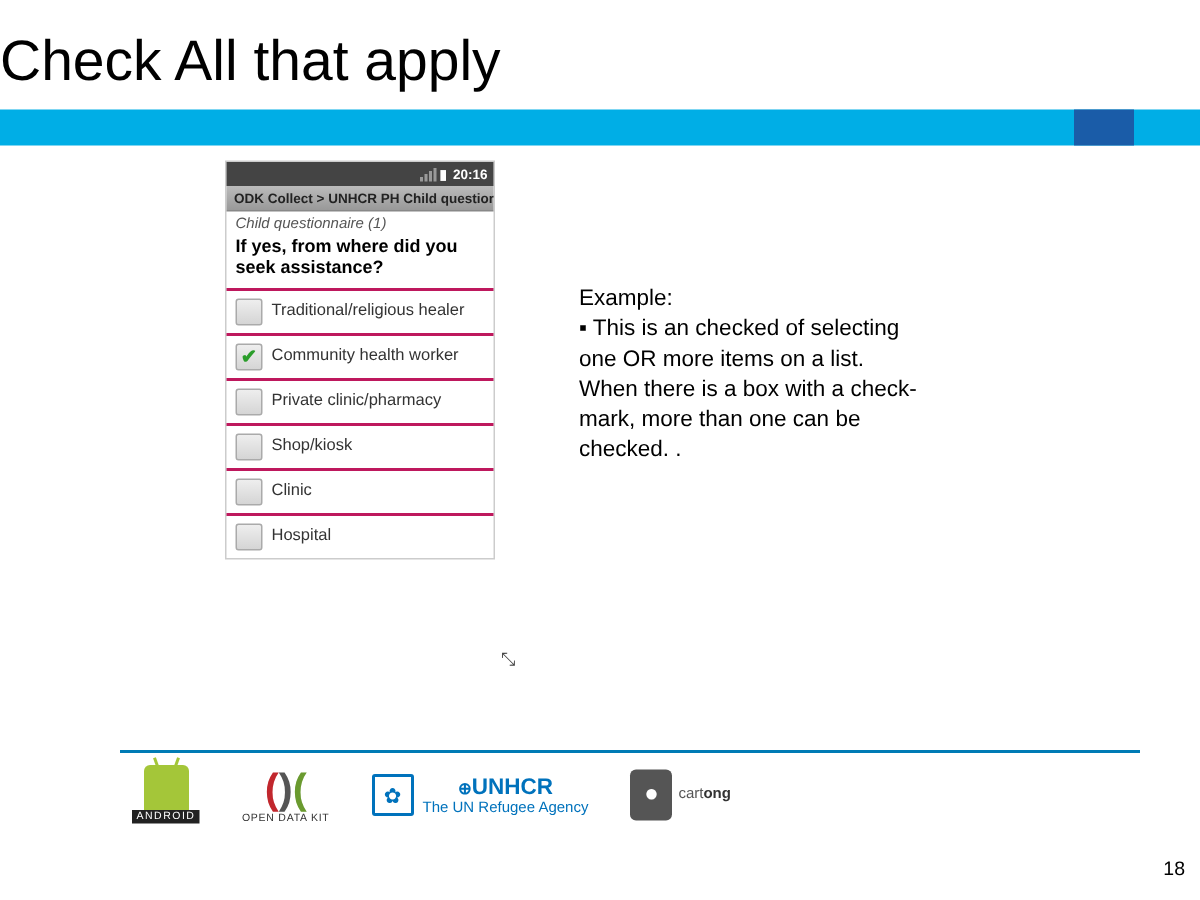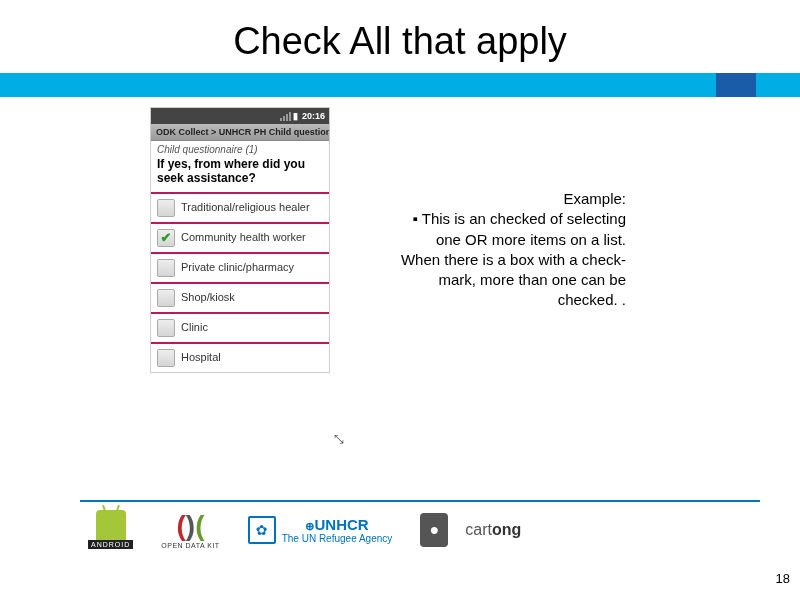--- a/index.html
+++ b/index.html
@@ -1,53 +1,53 @@
 <!DOCTYPE html>
 <html><head>
 <meta charset="utf-8">
 <style>
   * { box-sizing: border-box; margin: 0; padding: 0; }
   body { width: 800px; height: 600px; font-family: Verdana, Arial, sans-serif; background: #fff; position: relative; }
-  .title { font-size: 38px; font-weight: normal; text-align: center; padding: 20px 0 10px; font-family: Verdana, sans-serif; }
+  .title { font-size: 38px; font-weight: normal; text-align: left; padding: 20px 0 10px; font-family: Verdana, sans-serif; }
   .accent-bar { height: 24px; width: 100%; background: #00aee6; position: relative; }
   .accent-block { position: absolute; right: 44px; top: 0; width: 40px; height: 24px; background: #1a5ca8; }
   .content { display: flex; padding: 10px 40px 0 150px; gap: 56px; }
   .phone { width: 180px; border: 1px solid #ccc; background: #fff; font-family: Arial, sans-serif; }
   .statusbar { height: 16px; background: #444; display: flex; justify-content: flex-end; align-items: center; padding: 0 4px; gap: 4px; color: #fff; font-size: 9px; font-weight: bold; }
   .status-icons { display: flex; gap: 2px; align-items: center; }
   .sig { display: flex; gap: 1px; align-items: flex-end; }
   .sig span { width: 2px; background: #999; }
   .breadcrumb { background: linear-gradient(#bbb,#999); padding: 3px 5px; font-size: 9px; font-weight: bold; color: #222; border-bottom: 1px solid #888; white-space: nowrap; overflow: hidden; }
   .subtitle { font-size: 10px; color: #555; padding: 3px 6px 0; font-style: italic; }
   .question { font-size: 12px; font-weight: bold; padding: 2px 6px 6px; line-height: 1.2; }
   .option { display: flex; align-items: center; gap: 6px; padding: 5px 6px; border-top: 2px solid #be185d; }
   .chk { width: 18px; height: 18px; background: linear-gradient(#eee,#d5d5d5); border: 1px solid #aaa; border-radius: 2px; display: flex; align-items: center; justify-content: center; flex-shrink: 0; }
   .chk.checked::after { content: "✔"; color: #2a9d2a; font-size: 13px; font-weight: bold; }
   .opt-label { font-size: 11px; color: #333; line-height: 1.15; }
   .resize { position: absolute; font-size: 12px; color: #444; }
   .resize.br { top: 432px; left: 334px; }
-  .example { font-size: 15px; line-height: 1.35; padding-top: 82px; max-width: 240px; text-align: right; }
+  .example { font-size: 15px; line-height: 1.35; padding-top: 82px; max-width: 240px; }
   .example .hdr { display: block; }
   .footer-line { position: absolute; left: 80px; right: 40px; top: 500px; height: 2px; background: #007bb5; }
   .logos { position: absolute; left: 88px; top: 510px; display: flex; align-items: center; gap: 28px; }
   .logo { display: flex; flex-direction: column; align-items: center; font-size: 9px; }
   .android-robot { width: 30px; height: 30px; background: #a4c639; border-radius: 4px 4px 0 0; position: relative; }
   .android-robot::before, .android-robot::after { content:""; position:absolute; top:-5px; width:2px; height:6px; background:#a4c639; }
   .android-robot::before { left:7px; transform:rotate(-20deg);} .android-robot::after { right:7px; transform:rotate(20deg);}
   .android-text { font-size:7px; background:#222; color:#fff; padding:1px 3px; letter-spacing:1px; }
   .odk { display:flex; flex-direction:column; align-items:center; }
   .odk-mark { font-size:28px; font-weight:bold; display:flex; }
   .odk-mark span:nth-child(1){color:#c1272d;} .odk-mark span:nth-child(2){color:#555;} .odk-mark span:nth-child(3){color:#6a9a2f;}
   .odk-text { font-size:7px; letter-spacing:0.5px; color:#333; }
   .unhcr { display:flex; align-items:center; gap:6px; color:#0072bc; }
   .unhcr-icon { width:28px; height:28px; border:2px solid #0072bc; border-radius:2px; display:flex; align-items:center; justify-content:center; font-size:14px; }
   .unhcr-text .l1{font-weight:bold; font-size:15px;text-align:center;} .unhcr-text .l2{font-size:10px;}
   .cartong { display:flex; align-items:center; gap:4px; }
   .cartong-icon { width:28px; height:34px; background:#555; border-radius:4px; display:flex; align-items:center; justify-content:center; color:#fff; font-size:16px; }
-  .cartong-text { font-size:16px; color:#555;margin-left:13px; }
+  .cartong-text { font-size:10px; color:#555; }
   .cartong-text b { font-weight:bold; color:#333;}
   .pagenum { position:absolute; right:10px; bottom:14px; font-size:13px; }
 </style>
 </head>
 <body>
 
 <div class="title">Check All that apply</div>
 <div class="accent-bar">
   <div class="accent-block"></div>
 </div>

